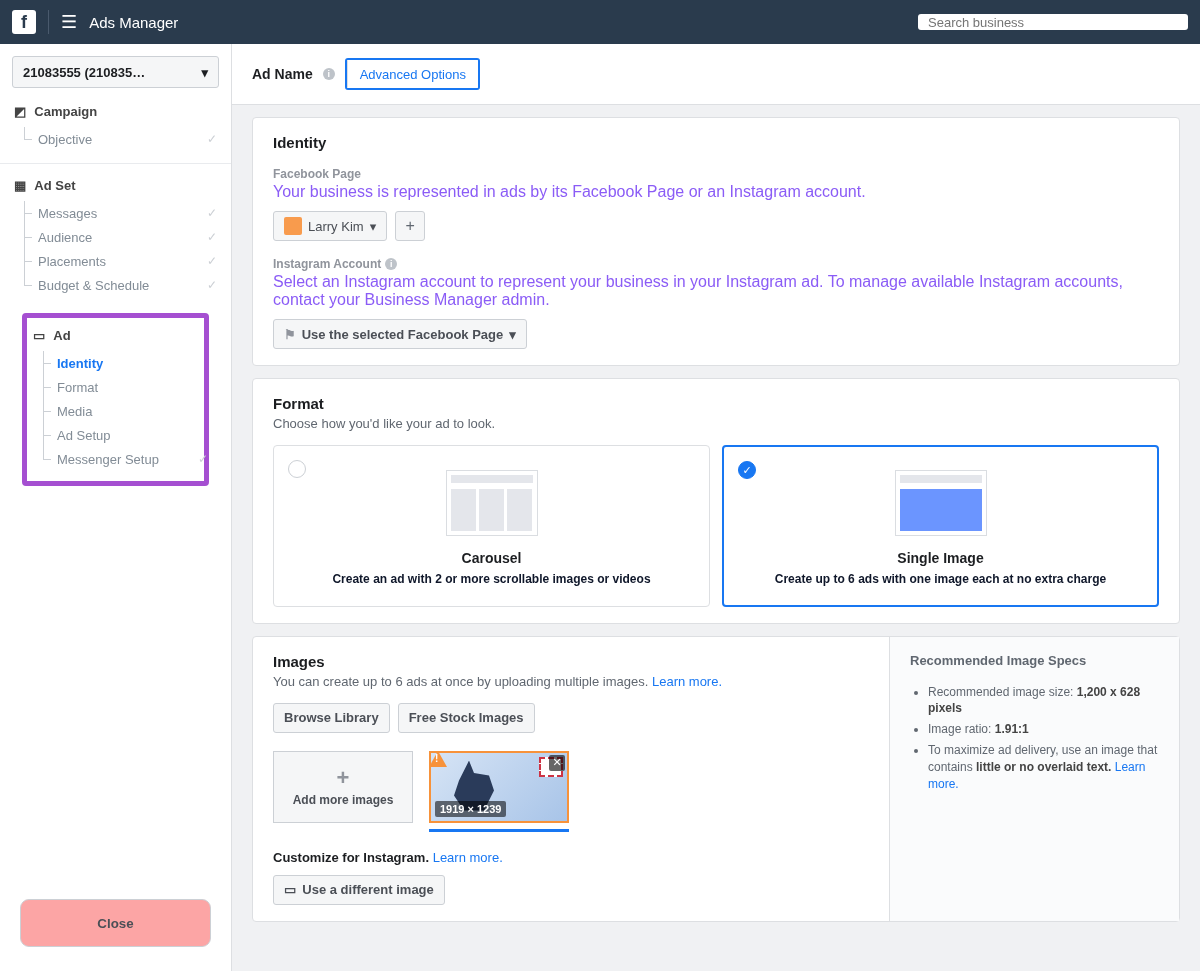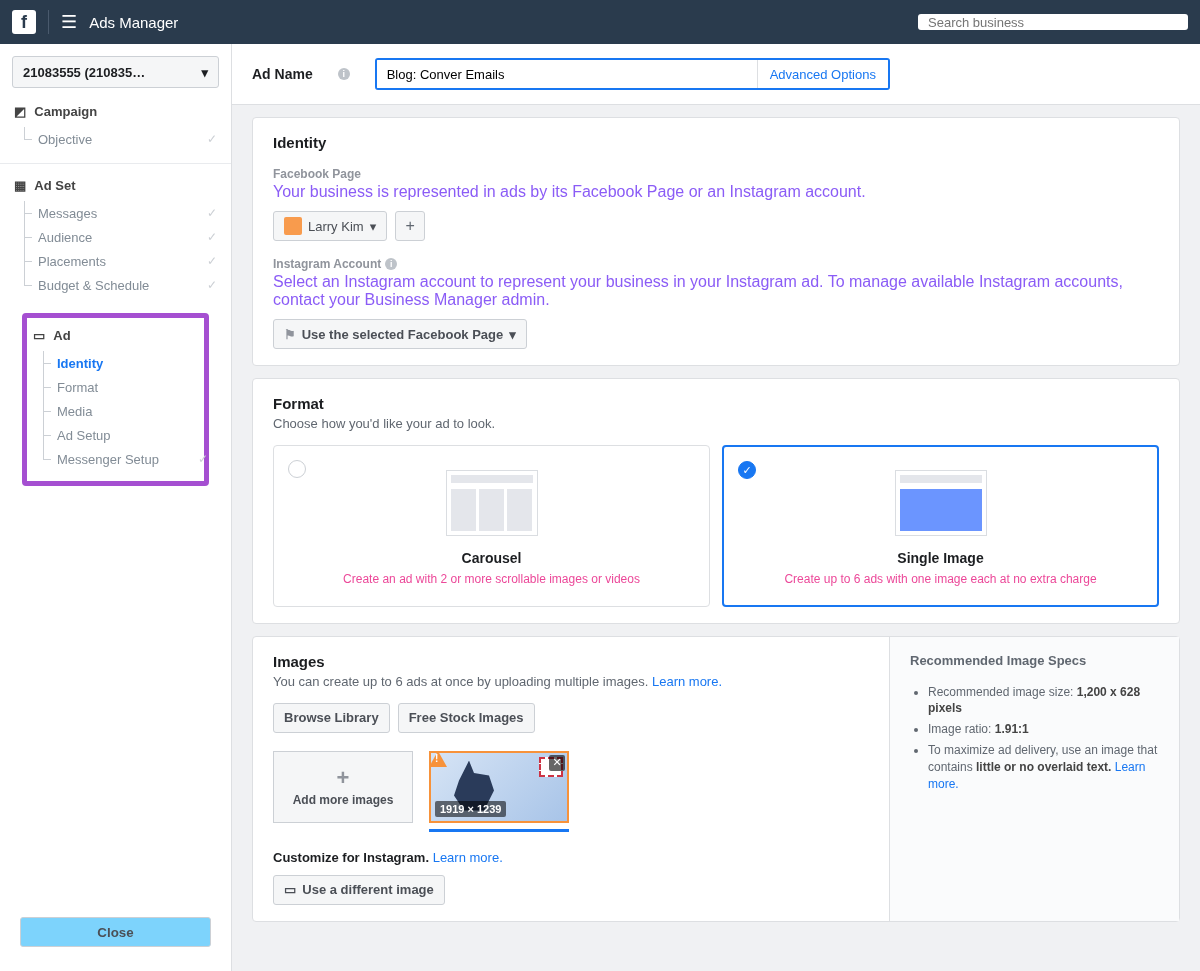--- a/index.html
+++ b/index.html
@@ -26,25 +26,25 @@
 .nav-tree { margin-left: 10px; }
 .nav-item { display: flex; align-items: center; height: 24px; color: #828c96; font-size: 13px; position: relative; padding-left: 14px; }
 .nav-item.active { color: #1877f2; font-weight: 600; }
 .nav-item::before { content: ""; position: absolute; left: 0; top: 0; bottom: 0; width: 10px; border-left: 1px solid #ccd0d5; }
 .nav-item::after { content: ""; position: absolute; left: 0; top: 12px; width: 8px; border-top: 1px solid #ccd0d5; }
 .nav-item .spacer { flex: 1; }
 .check { color: #ccd0d5; font-size: 12px; }
 .nav-item:last-child::before { height: 12px; }
 
 .highlight-box { border: 5px solid #a54fd1; border-radius: 4px; margin: 0 8px; padding: 10px 6px; }
-.close-btn { margin: auto 20px 12px; height: 30px; background: #7dd3fc; border: 1px solid #ccd0d5; border-radius: 3px; font-weight: bold; color: #4b4f56; cursor: pointer; }
+.close-btn { margin: auto 20px 12px; height: 48px; background: #fca5a5; border: 1px solid #ccd0d5; border-radius: 9px; font-weight: bold; color: #4b4f56; cursor: pointer; }
 
 
 .content { flex: 1; overflow-y: auto; padding: 0; background: #f0f1f3; }
-.adname-bar { background: #fff; padding: 14px 20px; border-bottom: 1px solid #dddfe2; display: flex; align-items: center; gap: 25px; }
+.adname-bar { background: #fff; padding: 14px 20px; border-bottom: 1px solid #dddfe2; display: flex; align-items: center; gap: 10px; }
 .adname-label { font-weight: bold; font-size: 14px; }
 .info-icon { width: 12px; height: 12px; border-radius: 50%; background: #bec3c9; color: #fff; font-size: 9px; display: inline-flex; align-items: center; justify-content: center; font-weight: bold; }
 .adname-wrap { display: flex; border: 2px solid #1877f2; border-radius: 3px; height: 32px; overflow: hidden; }
 .adname-input { width: 380px; padding: 0 10px; border: none; font-size: 13px; outline: none; }
 .adv-opts { border-left: 1px solid #dddfe2; padding: 0 12px; display: flex; align-items: center; color: #1877f2; font-size: 13px; background: #fff; cursor: pointer; }
 
 .panels { padding: 12px 20px; display: flex; flex-direction: column; gap: 12px; }
 .panel { background: #fff; border: 1px solid #dddfe2; border-radius: 4px; padding: 16px 20px; }
 .panel h3 { font-size: 15px; font-weight: bold; margin-bottom: 4px; }
 .panel .subtitle { color: #606770; font-size: 13px; margin-bottom: 14px; }
@@ -63,21 +63,21 @@
 .format-radio { position: absolute; top: 14px; left: 14px; width: 18px; height: 18px; border: 1px solid #ccd0d5; border-radius: 50%; background: #fff; }
 .format-card.selected .format-radio { background: #1877f2; border-color: #1877f2; display: flex; align-items: center; justify-content: center; color: #fff; font-size: 11px; }
 .format-thumb { width: 92px; height: 66px; margin: 8px auto 14px; background: #fff; border: 1px solid #dadde1; position: relative; }
 .format-thumb .bar { height: 8px; background: #e4e6eb; margin: 4px 4px 0; }
 .format-thumb .body { position: absolute; top: 18px; left: 4px; right: 4px; bottom: 4px; display: flex; gap: 3px; }
 .format-thumb .body > div { flex: 1; background: #e4e6eb; }
 .format-thumb.single .body > div { background: #6b95ff; }
 .format-thumb.video .body { display: flex; align-items: center; justify-content: center; }
 .format-thumb.video .body::after { content: "▶"; color: #bec3c9; font-size: 16px; }
 .format-title { font-weight: bold; font-size: 14px; margin-bottom: 6px; }
-.format-desc { color: #ec4899; font-size: 12px; line-height: 1.3; padding: 0 4px; }
+.format-desc { color: #0f172a; font-size: 12px; line-height: 1.3; padding: 0 4px; font-weight: bold; }
 
 
 .images-panel { display: flex; gap: 9px; padding: 0; }
 .images-left { flex: 1; padding: 16px 20px; }
 .images-right { width: 290px; border-left: 1px solid #dddfe2; padding: 16px 20px; background: #fafbfc; }
 .images-right h4 { color: #606770; font-size: 13px; font-weight: bold; margin-bottom: 16px; }
 .specs-list { list-style: disc; padding-left: 18px; color: #606770; font-size: 12px; }
 .specs-list li { margin-bottom: 4px; line-height: 1.4; }
 .specs-list b { color: #444; }
 .link { color: #1877f2; cursor: pointer; }
@@ -190,21 +190,20 @@
     </div>
 
     <button class="close-btn">Close</button>
   </div>
 
   <div class="content">
     <div class="adname-bar">
       <span class="adname-label">Ad Name</span>
       <span class="info-icon">i</span>
       <div class="adname-wrap">
-        <input class="adname-input" value="Blog: Conver Emails" style="">
         <div class="adv-opts">Advanced Options</div>
       </div>
     </div>
 
     <div class="panels">
 
       <div class="panel">
         <h3>Identity</h3>
         <div style="height:12px"></div>
         <div class="field-label">Facebook Page</div>

